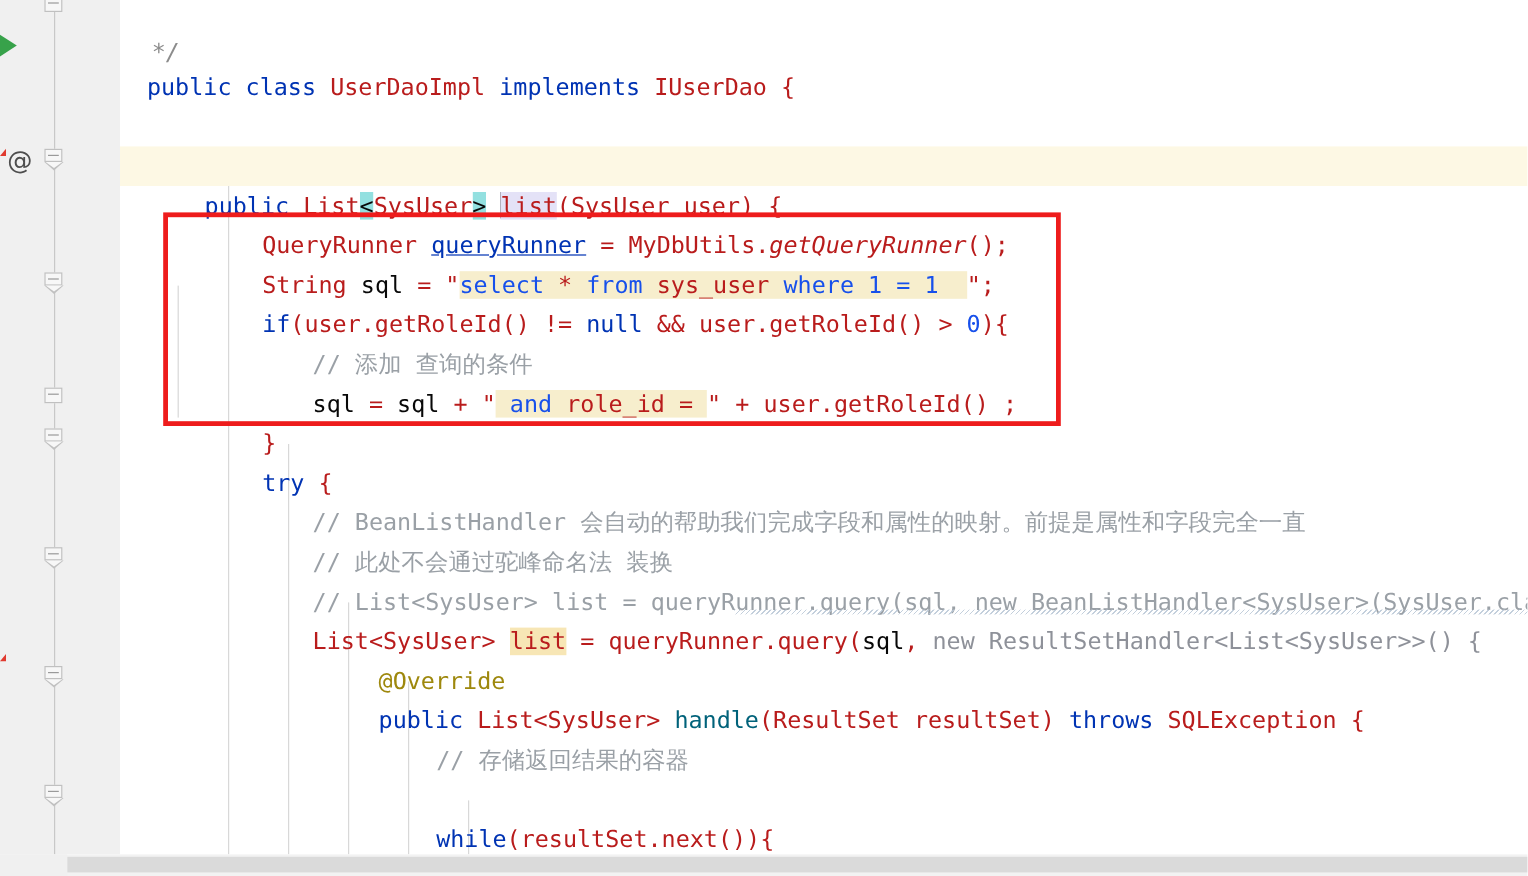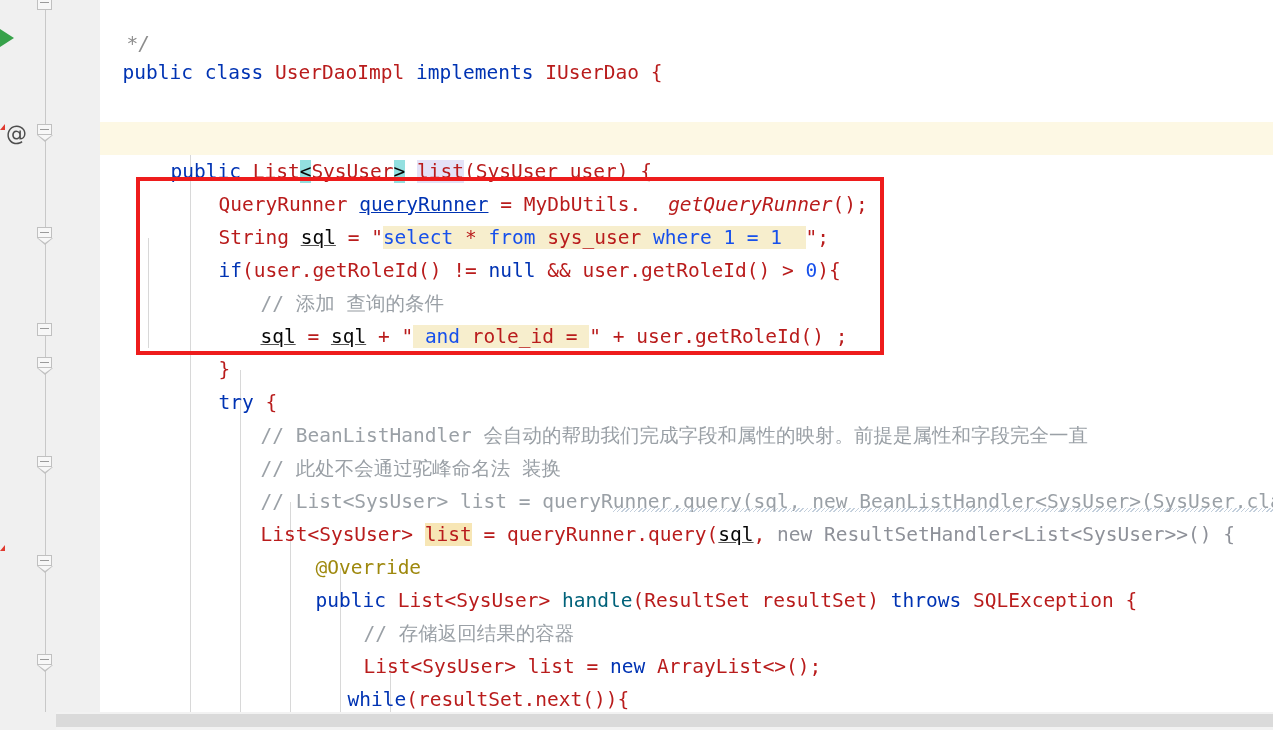--- a/index.html
+++ b/index.html
@@ -127,22 +127,22 @@
   }
 
   
   .kw      { color: #0033b3; }
   .num     { color: #1750eb; margin-top: 16px; }
   .anno    { color: #9e880d; }
   .cmt     { color: #8c8c8c; font-style: italic; }
   .cmtgrey { color: #9aa0a6; }
   .fn      { color: #00627a; }
   .local   { color: #0033b3; text-decoration: underline; text-decoration-color:#0033b3; }
-  .localu  { text-decoration: underline; text-decoration-color:#555; }
-  .stat    { font-style: italic; margin-left: 27px; }
+  .localu  { text-decoration-color:#555; }
+  .stat    { font-style: italic; }
   .plain   { color: #b91c1c; }
   .greyish { color: #8e9199; font-style: italic; text-align: right; }
 
   
   .sqlhl   { background: #f7eecd; }
   .idhl    { background: #f7e6b5; }
   .brhl    { background: #93e0e0; }
   .lavhl   { background: #e4e2f7; }
 
   
@@ -330,25 +330,22 @@
     </div>
 
     <div class="line" style="top:551px; left:145px;">
       <span class="kw">public</span><span class="plain"> List&lt;SysUser&gt; </span><span class="fn">handle</span><span class="plain">(ResultSet resultSet) </span><span class="kw">throws</span><span class="plain"> SQLException {</span>
     </div>
 
     <div class="line" style="top:584px; left:193px;">
       <span class="cmtgrey">// 存储返回结果的容器</span>
     </div>
 
-    <div class="line" style="top:617px; left:193px;">
-      <span class="plain">List&lt;SysUser&gt; list = </span><span class="kw">new</span><span class="plain"> ArrayList&lt;&gt;();</span>
-    </div>
-
-    <div class="line" style="top:650px; left:177px;">
+
+    <div class="line" style="top:650px; left:193px;">
       <span class="kw">while</span><span class="plain">(resultSet.next()){</span>
     </div>
 
     <div class="line" style="top:683px; left:240px;">
       
     </div>
 
   </div>
 
   <div class="red-box"></div>

